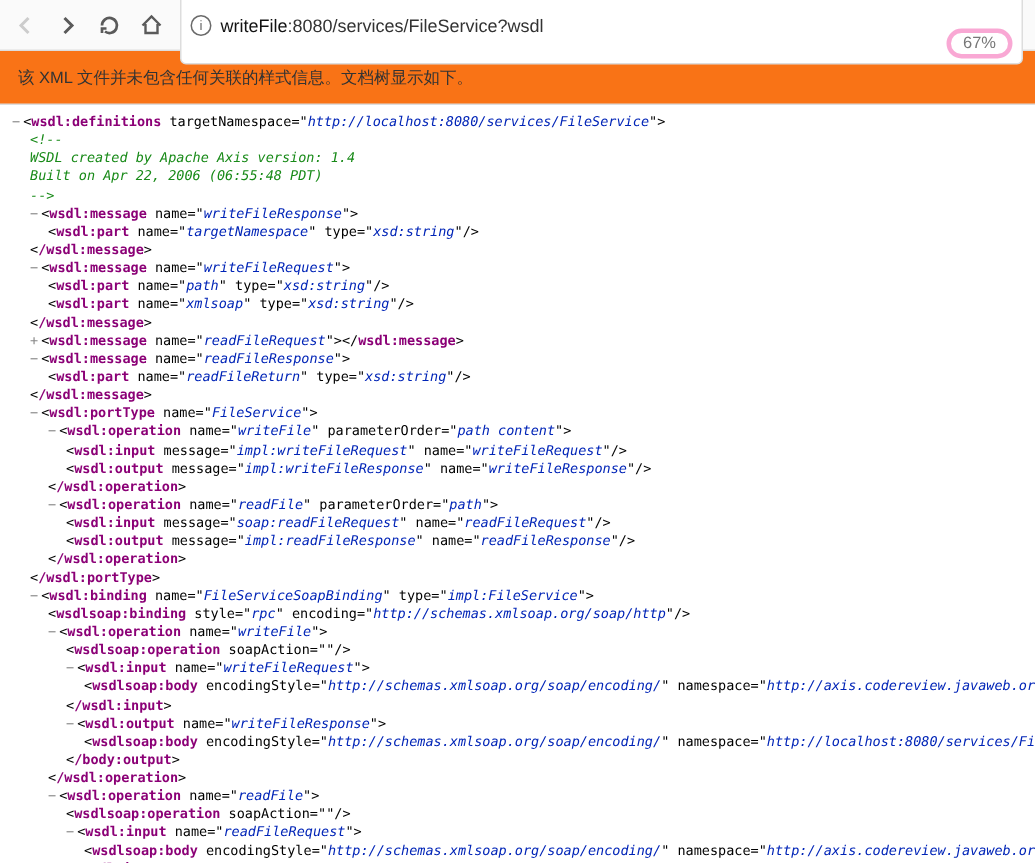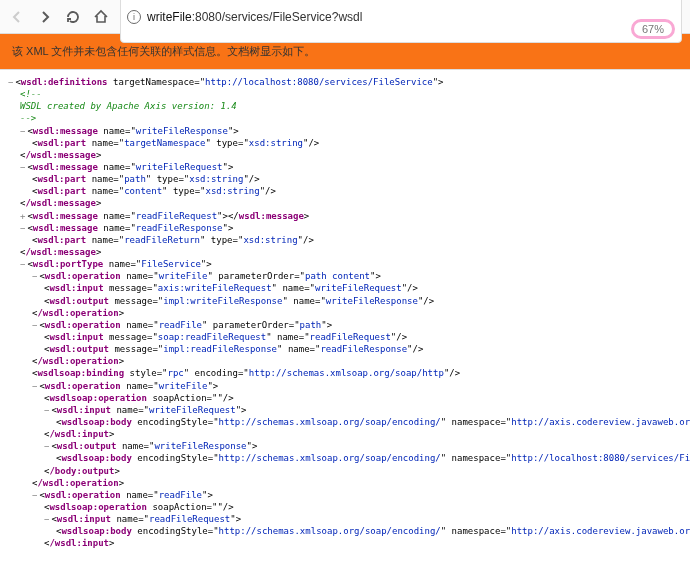--- a/index.html
+++ b/index.html
@@ -11,21 +11,21 @@
 .info-icon { width: 14px; height: 14px; border: 1.5px solid #6a6a6a; border-radius: 50%; display: flex; align-items: center; justify-content: center; font-size: 9px; color: #6a6a6a; }
 .url { font-size: 12px; color: #333; }
 .url .host { color: #111; }
 .zoom-badge { border: 3px solid #f9a8d4; border-radius: 10px; padding: 1px 8px; font-size: 11px; color: #777; margin-left: auto; margin-top: 24px; }
 .infobar { background: #f97316; padding: 10px 12px; font-size: 11px; color: #333; border-bottom: 1px solid #ddd; }
 .xml { padding: 6px 4px 20px 4px; font-family: Menlo, Consolas, monospace; font-size: 9px; line-height: 1.35; white-space: nowrap; overflow-x: auto; position: relative; }
 .l { display: block; }
 .i0{padding-left:4px}.i1{padding-left:16px}.i2{padding-left:28px}.i3{padding-left:40px}.i4{padding-left:52px}
 .tag { color: #8b0076; font-weight: bold; margin-top: 12px; }
 .attr { color: #000; font-weight: normal; }
-.val { color: #0024b7; }
+.val { color: #0024b7; font-style: italic; }
 .cmt { color: #188a18; font-style: italic; }
 .toggle { color: #888; cursor: default; margin-right: 2px; user-select: none; }
 </style>
 </head>
 <body>
 
 <div class="toolbar">
   <span class="nav-icon disabled">
       <svg width="16" height="16" viewBox="0 0 16 16">
         <path d="M10 3 L5 8 L10 13" stroke="#ccc" stroke-width="2" fill="none"></path>
@@ -54,47 +54,50 @@
   </div>
 </div>
 
 <div class="infobar">该 XML 文件并未包含任何关联的样式信息。文档树显示如下。</div>
 
 <div class="xml">
 
 <span class="l i0"><span class="toggle">−</span>&lt;<span class="tag">wsdl:definitions</span> <span class="attr">targetNamespace</span>="<span class="val">http://localhost:8080/services/FileService</span>"&gt;</span>
 <span class="l i1 cmt">&lt;!--</span>
 <span class="l i1 cmt"> WSDL created by Apache Axis version: 1.4</span>
+<span class="l i1 cmt"> Built on Apr 22, 2006 (06:55:48 PDT)</span>
 <span class="l i1 cmt"> --&gt;</span>
 
 <span class="l i1"><span class="toggle">−</span>&lt;<span class="tag">wsdl:message</span> <span class="attr">name</span>="<span class="val">writeFileResponse</span>"&gt;</span>
 <span class="l i2">&lt;<span class="tag">wsdl:part</span> <span class="attr">name</span>="<span class="val">targetNamespace</span>" <span class="attr">type</span>="<span class="val">xsd:string</span>"/&gt;</span>
 <span class="l i1">&lt;<span class="tag">/wsdl:message</span>&gt;</span>
 
 <span class="l i1"><span class="toggle">−</span>&lt;<span class="tag">wsdl:message</span> <span class="attr">name</span>="<span class="val">writeFileRequest</span>"&gt;</span>
 <span class="l i2">&lt;<span class="tag">wsdl:part</span> <span class="attr">name</span>="<span class="val">path</span>" <span class="attr">type</span>="<span class="val">xsd:string</span>"/&gt;</span>
-<span class="l i2">&lt;<span class="tag">wsdl:part</span> <span class="attr">name</span>="<span class="val">content</span>" <span class="attr">type</span>="<span class="val">xsd:string</span>"/&gt;</span>
+<span class="l i2">&lt;<span class="tag">wsdl:part</span> <span class="attr">name</span>="<span class="val">xmlsoap</span>" <span class="attr">type</span>="<span class="val">xsd:string</span>"/&gt;</span>
 <span class="l i1">&lt;<span class="tag">/wsdl:message</span>&gt;</span>
 
 <span class="l i1"><span class="toggle">+</span>&lt;<span class="tag">wsdl:message</span> <span class="attr">name</span>="<span class="val">readFileRequest</span>"&gt;&lt;/<span class="tag">wsdl:message</span>&gt;</span>
 
 <span class="l i1"><span class="toggle">−</span>&lt;<span class="tag">wsdl:message</span> <span class="attr">name</span>="<span class="val">readFileResponse</span>"&gt;</span>
 <span class="l i2">&lt;<span class="tag">wsdl:part</span> <span class="attr">name</span>="<span class="val">readFileReturn</span>" <span class="attr">type</span>="<span class="val">xsd:string</span>"/&gt;</span>
 <span class="l i1">&lt;<span class="tag">/wsdl:message</span>&gt;</span>
 
 <span class="l i1"><span class="toggle">−</span>&lt;<span class="tag">wsdl:portType</span> <span class="attr">name</span>="<span class="val">FileService</span>"&gt;</span>
 <span class="l i2"><span class="toggle">−</span>&lt;<span class="tag">wsdl:operation</span> <span class="attr">name</span>="<span class="val">writeFile</span>" <span class="attr">parameterOrder</span>="<span class="val">path content</span>"&gt;</span>
-<span class="l i3">&lt;<span class="tag">wsdl:input</span> <span class="attr">message</span>="<span class="val">axis:writeFileRequest</span>" <span class="attr">name</span>="<span class="val">writeFileRequest</span>"/&gt;</span>
+<span class="l i3">&lt;<span class="tag">wsdl:input</span> <span class="attr">message</span>="<span class="val">impl:writeFileRequest</span>" <span class="attr">name</span>="<span class="val">writeFileRequest</span>"/&gt;</span>
 <span class="l i3">&lt;<span class="tag">wsdl:output</span> <span class="attr">message</span>="<span class="val">impl:writeFileResponse</span>" <span class="attr">name</span>="<span class="val">writeFileResponse</span>"/&gt;</span>
 <span class="l i2">&lt;<span class="tag">/wsdl:operation</span>&gt;</span>
 <span class="l i2"><span class="toggle">−</span>&lt;<span class="tag">wsdl:operation</span> <span class="attr">name</span>="<span class="val">readFile</span>" <span class="attr">parameterOrder</span>="<span class="val">path</span>"&gt;</span>
 <span class="l i3">&lt;<span class="tag">wsdl:input</span> <span class="attr">message</span>="<span class="val">soap:readFileRequest</span>" <span class="attr">name</span>="<span class="val">readFileRequest</span>"/&gt;</span>
 <span class="l i3">&lt;<span class="tag">wsdl:output</span> <span class="attr">message</span>="<span class="val">impl:readFileResponse</span>" <span class="attr">name</span>="<span class="val">readFileResponse</span>"/&gt;</span>
 <span class="l i2">&lt;<span class="tag">/wsdl:operation</span>&gt;</span>
+<span class="l i1">&lt;<span class="tag">/wsdl:portType</span>&gt;</span>
 
+<span class="l i1"><span class="toggle">−</span>&lt;<span class="tag">wsdl:binding</span> <span class="attr">name</span>="<span class="val">FileServiceSoapBinding</span>" <span class="attr">type</span>="<span class="val">impl:FileService</span>"&gt;</span>
 <span class="l i2">&lt;<span class="tag">wsdlsoap:binding</span> <span class="attr">style</span>="<span class="val">rpc</span>" <span class="attr">encoding</span>="<span class="val">http://schemas.xmlsoap.org/soap/http</span>"/&gt;</span>
 
 <span class="l i2"><span class="toggle">−</span>&lt;<span class="tag">wsdl:operation</span> <span class="attr">name</span>="<span class="val">writeFile</span>"&gt;</span>
 <span class="l i3">&lt;<span class="tag">wsdlsoap:operation</span> <span class="attr">soapAction</span>="<span class="val"></span>"/&gt;</span>
 <span class="l i3"><span class="toggle">−</span>&lt;<span class="tag">wsdl:input</span> <span class="attr">name</span>="<span class="val">writeFileRequest</span>"&gt;</span>
 <span class="l i4">&lt;<span class="tag">wsdlsoap:body</span> <span class="attr">encodingStyle</span>="<span class="val">http://schemas.xmlsoap.org/soap/encoding/</span>" <span class="attr">namespace</span>="<span class="val">http://axis.codereview.javaweb.org</span>" =""/&gt;</span>
 <span class="l i3">&lt;<span class="tag">/wsdl:input</span>&gt;</span>
 <span class="l i3"><span class="toggle">−</span>&lt;<span class="tag">wsdl:output</span> <span class="attr">name</span>="<span class="val">writeFileResponse</span>"&gt;</span>
 <span class="l i4">&lt;<span class="tag">wsdlsoap:body</span> <span class="attr">encodingStyle</span>="<span class="val">http://schemas.xmlsoap.org/soap/encoding/</span>" <span class="attr">namespace</span>="<span class="val">http://localhost:8080/services/FileService</span>" =""/&gt;</span>
 <span class="l i3">&lt;<span class="tag">/body:output</span>&gt;</span>

